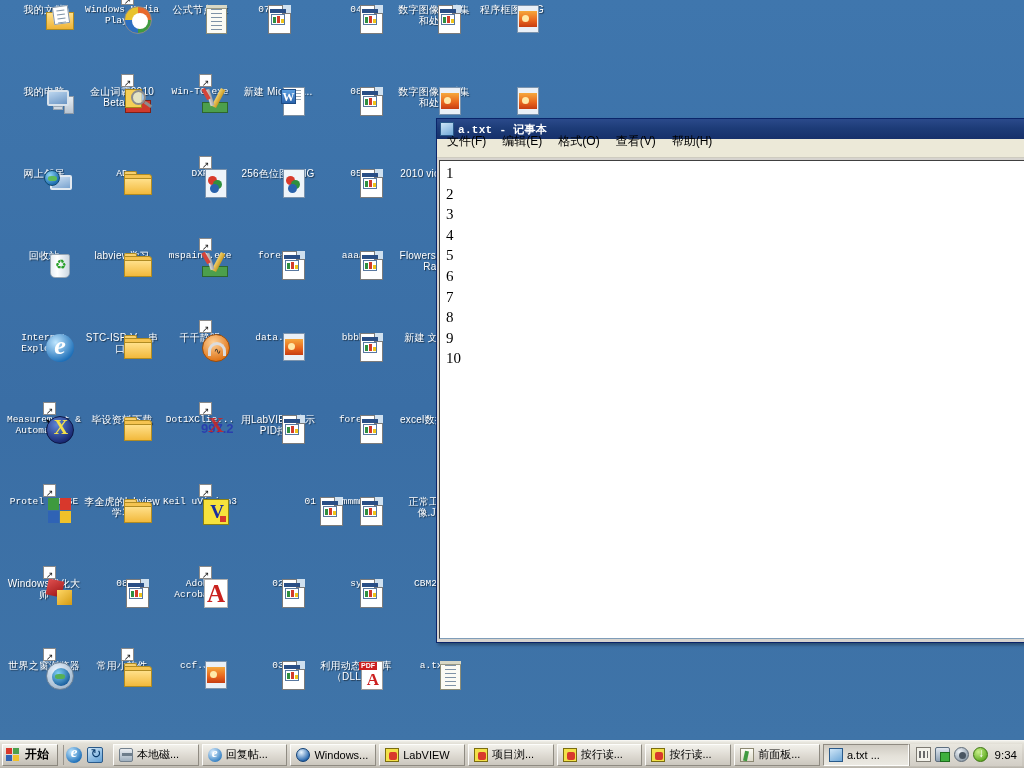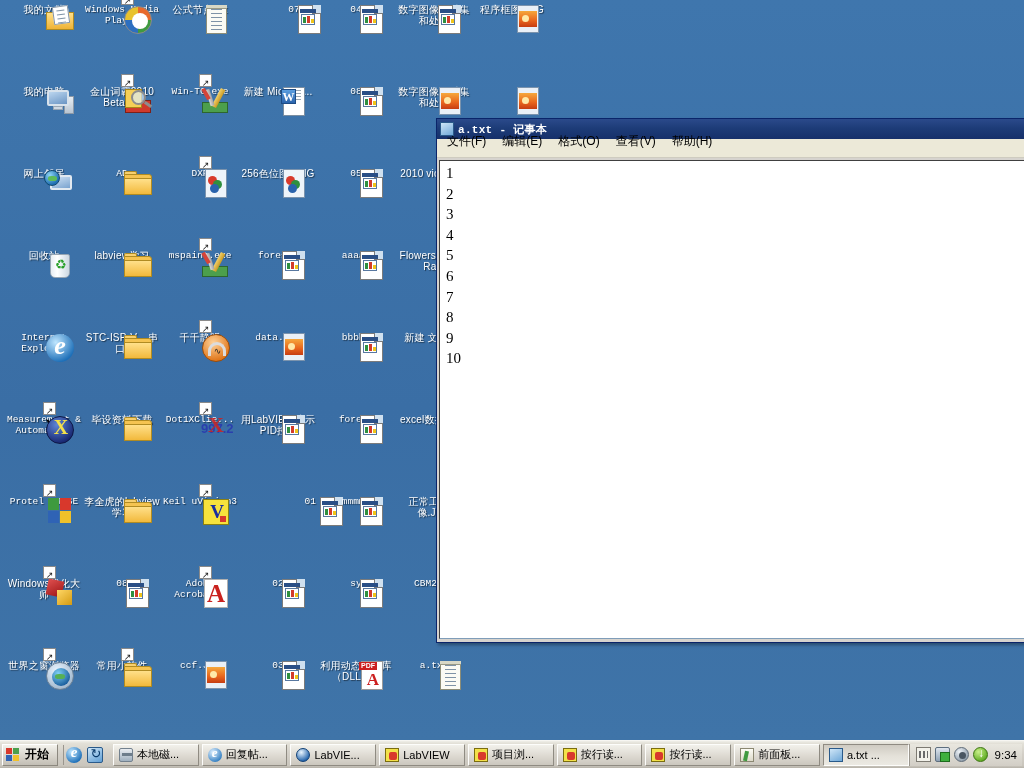--- a/index.html
+++ b/index.html
@@ -324,21 +324,21 @@
           <span class="sheet">
             <i></i>
             <i></i>
             <i></i>
             <i></i>
             <i></i>
             <i></i>
           </span>
           <span class="spiral"></span>
         </span></span><div class="lbl">公式节点.txt</div></div>
-    <div class="icon" style="left: 256px; top: 4px;"><span class="glyph"><span class="art doc-chart">
+    <div class="icon" style="left: 226px; top: 4px;"><span class="glyph"><span class="art doc-chart">
           <span class="page"></span>
           <span class="tb"></span>
           <span class="bar"></span>
           <span class="c1"></span>
           <span class="c2"></span>
           <span class="c3"></span>
         </span></span><div class="lbl mono">07</div></div>
     <div class="icon" style="left: 318px; top: 4px;"><span class="glyph"><span class="art doc-chart">
           <span class="page"></span>
           <span class="tb"></span>
@@ -696,21 +696,21 @@
       <div class="task">
         <span class="ti ti-disk"></span>
         <span class="tl">本地磁...</span>
       </div>
       <div class="task">
         <span class="ti ti-ie"></span>
         <span class="tl">回复帖...</span>
       </div>
       <div class="task">
         <span class="ti ti-lvglobe"></span>
-        <span class="tl">LabVIE...</span>
+        <span class="tl">Windows...</span>
       </div>
       <div class="task">
         <span class="ti ti-lv"></span>
         <span class="tl">LabVIEW</span>
       </div>
       <div class="task">
         <span class="ti ti-lv"></span>
         <span class="tl">项目浏...</span>
       </div>
       <div class="task">

